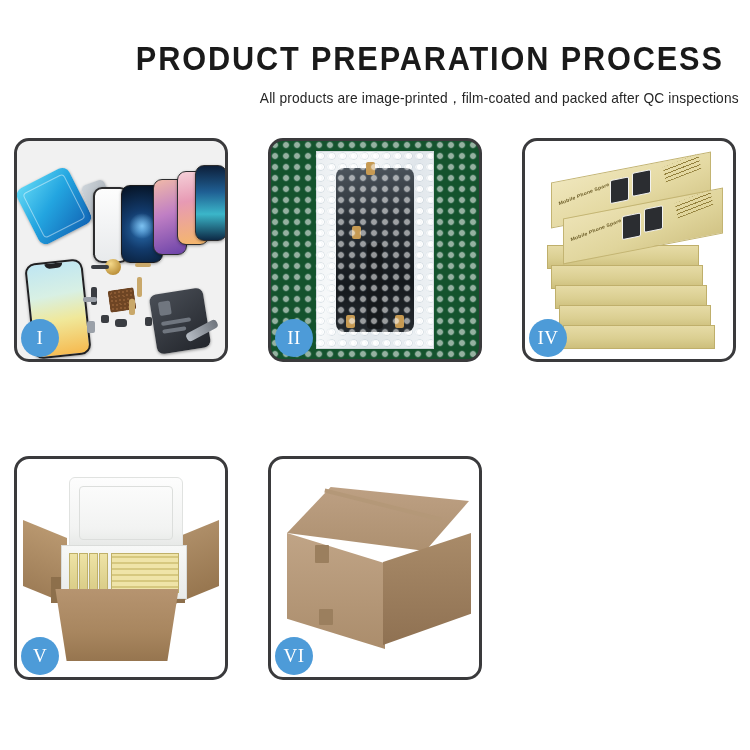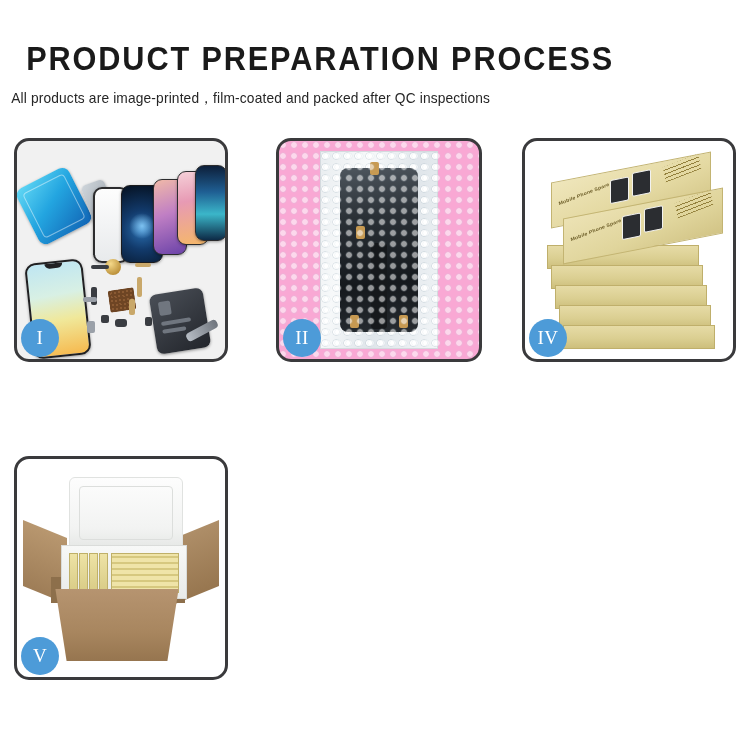--- a/index.html
+++ b/index.html
@@ -14,21 +14,21 @@
     overflow: hidden;
     position: relative;
   }
 
   
   #header {
     position: absolute;
     left: 0;
     top: 0;
     width: 750px;
-    text-align: left;
+    text-align: right;
   }
   #page-title {
     margin: 0;
     padding-top: 42px;
     font-family: "Liberation Sans", sans-serif;
     font-size: 33px;
     font-weight: bold;
     letter-spacing: 2.0px;
     color: #1a1a1a;
     line-height: 1.0;
@@ -177,21 +177,21 @@
   .p1 .part{ position:absolute;background:#3a3d42;border-radius:2px; }
   .p1 .part.flex{ background:#c9a86a; }
   .p1 .part.silver{ background:#9aa0a8; }
   .p1 .tool{
     position:absolute;right:6px;bottom:24px;width:34px;height:9px;
     background:linear-gradient(90deg,#b8bec6,#6e747c);
     border-radius:4px;transform:rotate(-28deg);
   }
 
   
-  .p2 { background: #f9a8d4; margin-left: 8px; }
+  .p2 { background: #14532d; }
   .p2 .bagwrap{
     position:absolute;left:50%;top:50%;transform:translate(-50%,-50%);
     width:116px;height:196px;
     background:linear-gradient(105deg,#e9edf0 0%,#f7f9fa 30%,#dfe5ea 60%,#f2f5f7 100%);
     border:1px solid #d4dade;
   }
   .p2 .bagwrap::before{
     content:"";position:absolute;inset:0;
     background-image:radial-gradient(circle at 4px 4px, rgba(255,255,255,.95) 2.6px, rgba(175,190,200,.38) 3.4px, transparent 4px);
     background-size:11px 11px;
@@ -453,14 +453,25 @@
       <div class="yellowpack" style="left:62px;width:7px;"></div>
       <div class="yellowpack" style="left:72px;width:7px;"></div>
       <div class="yellowpack" style="left:82px;width:7px;"></div>
       <div class="yellowpack flat" style="left:94px;width:66px;"></div>
 
       <div class="carton-front"></div>
     </div>
     <div class="badge">V</div>
   </div>
 
+  <div class="panel p6">
+    <div class="panel-scene">
+      <div class="topface"></div>
+      <div class="leftface"></div>
+      <div class="rightface"></div>
+      <div class="tapeline" style="left:52px;top:44px;width:120px;height:4px;transform:rotate(14deg);"></div>
+      <div class="label" style="left:44px;top:86px;width:14px;height:18px;"></div>
+      <div class="label" style="left:48px;top:150px;width:14px;height:16px;"></div>
+    </div>
+    <div class="badge">VI</div>
+  </div>
 
 </div>
 
 </body></html>

